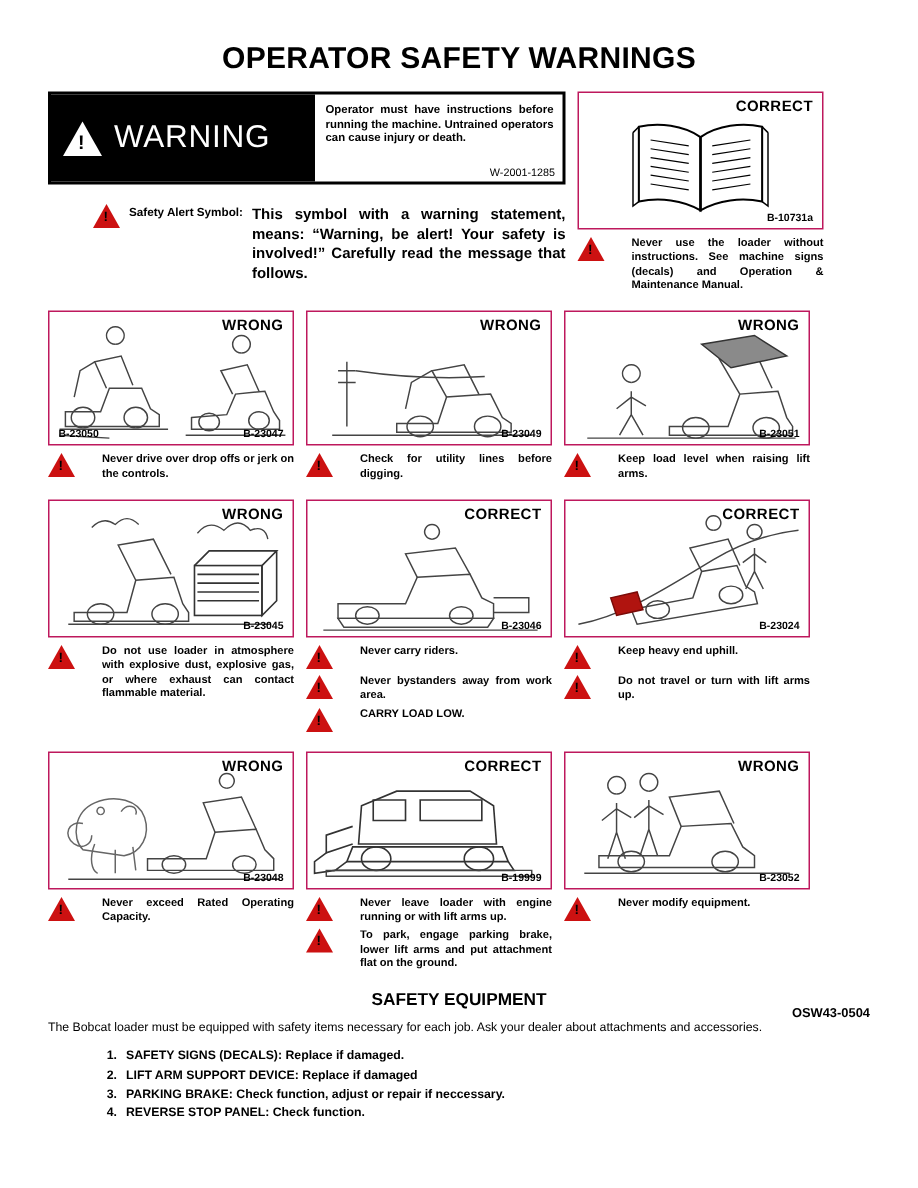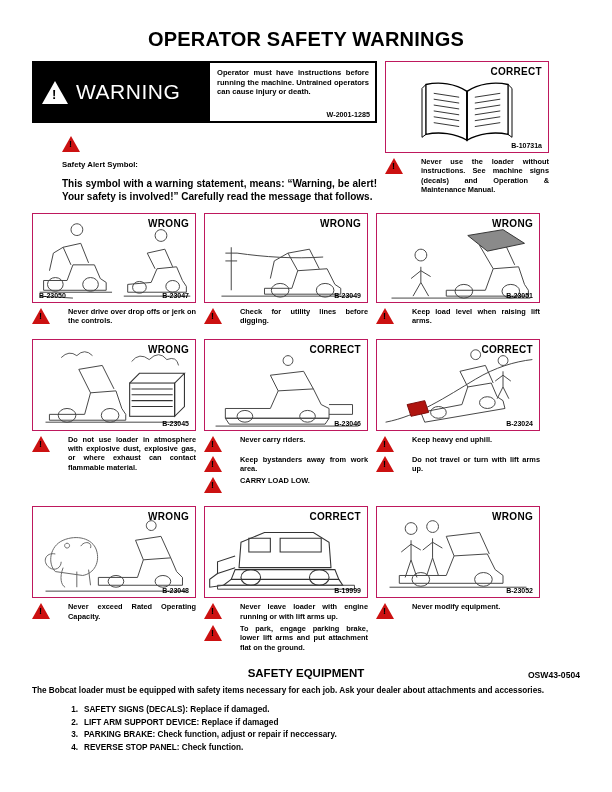--- a/index.html
+++ b/index.html
@@ -88,30 +88,29 @@
     font-size: 7.6px;
     font-weight: bold;
     line-height: 1.28;
     text-align: justify;
   }
   .warnbanner .right .code {
     position: absolute;
     right: 5px;
     bottom: 2px;
     font-size: 7.2px;
-    font-weight: bold;
+    font-weight: normal;
     margin-left: 15px;
   }
 
   .alertrow {
     display: flex;
     gap: 6px;
     margin-top: 12px;
     padding-left: 30px;
-    flex-direction: column;
   }
   .tri-black {
     width: 0; height: 0;
     border-left: 9px solid transparent;
     border-right: 9px solid transparent;
     border-bottom: 16px solid #cc1111;
     position: relative;
     flex: none;
     margin-top: 1px;
   }
@@ -194,21 +193,21 @@
   
   .seq-title {
     text-align: center;
     font-size: 11.5px;
     font-weight: bold;
     margin-top: 12px;
   }
   .seq-body {
     margin: 6px 32px 0 32px;
     font-size: 8.2px;
-    font-weight: bold;
+    font-weight: normal;
     line-height: 1.35;
     text-align: justify;
   }
   .seq-list {
     margin: 8px 32px 0 64px;
     font-size: 8.2px;
     font-weight: bold;
     line-height: 1.55;
   }
   .seq-list .li { display: flex; gap: 6px; }
@@ -412,21 +411,21 @@
         </svg>
         <span class="code right">B-23046</span>
       </div>
       <div class="caption">
         <div class="cap-line">
           <span class="tri-black"></span>
           <span class="txt">Never carry riders.</span>
         </div>
         <div class="cap-line">
           <span class="tri-black"></span>
-          <span class="txt">Keep bystanders away from work area.</span>
+          <span class="txt">Never bystanders away from work area.</span>
         </div>
         <div class="cap-line">
           <span class="tri-black"></span>
           <span class="txt">CARRY LOAD LOW.</span>
         </div>
       </div>
     </div>
 
     <div class="cell">
       <div class="panel" style="height:92px">

